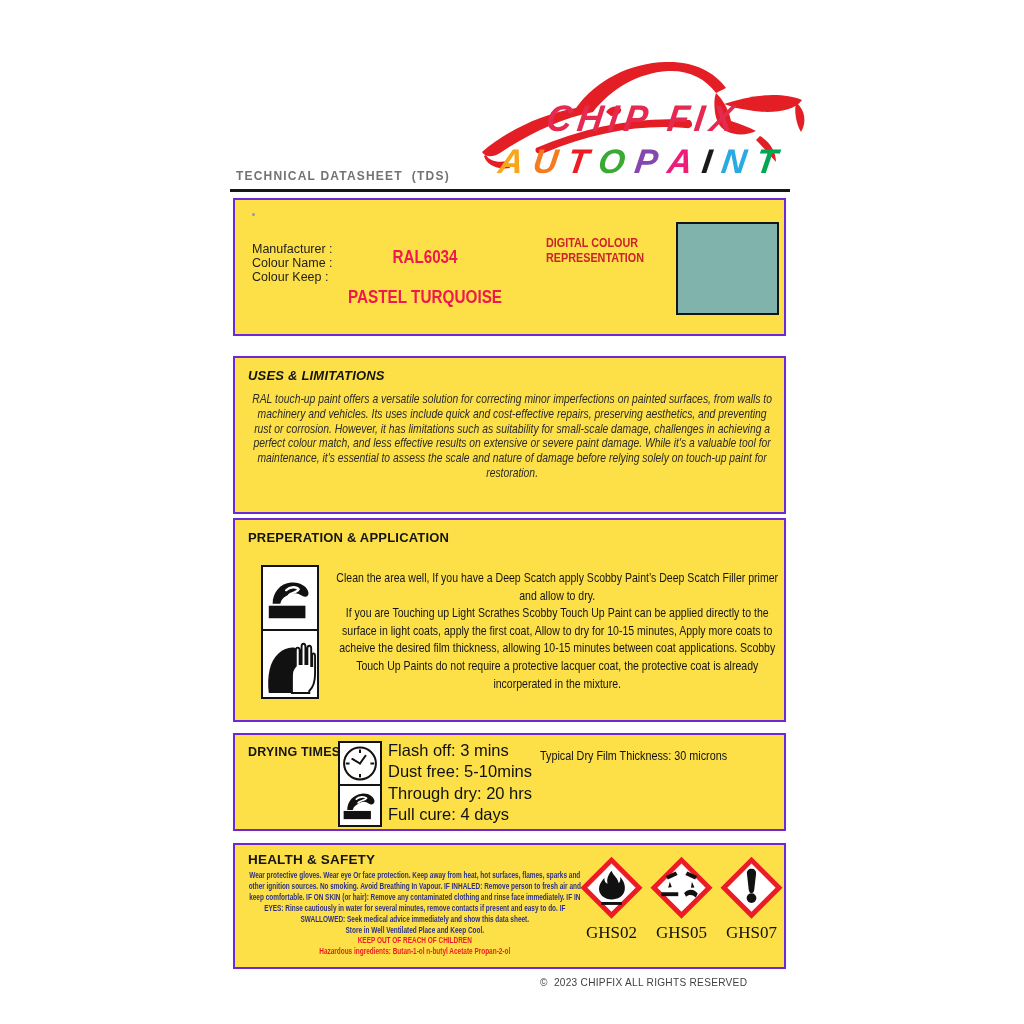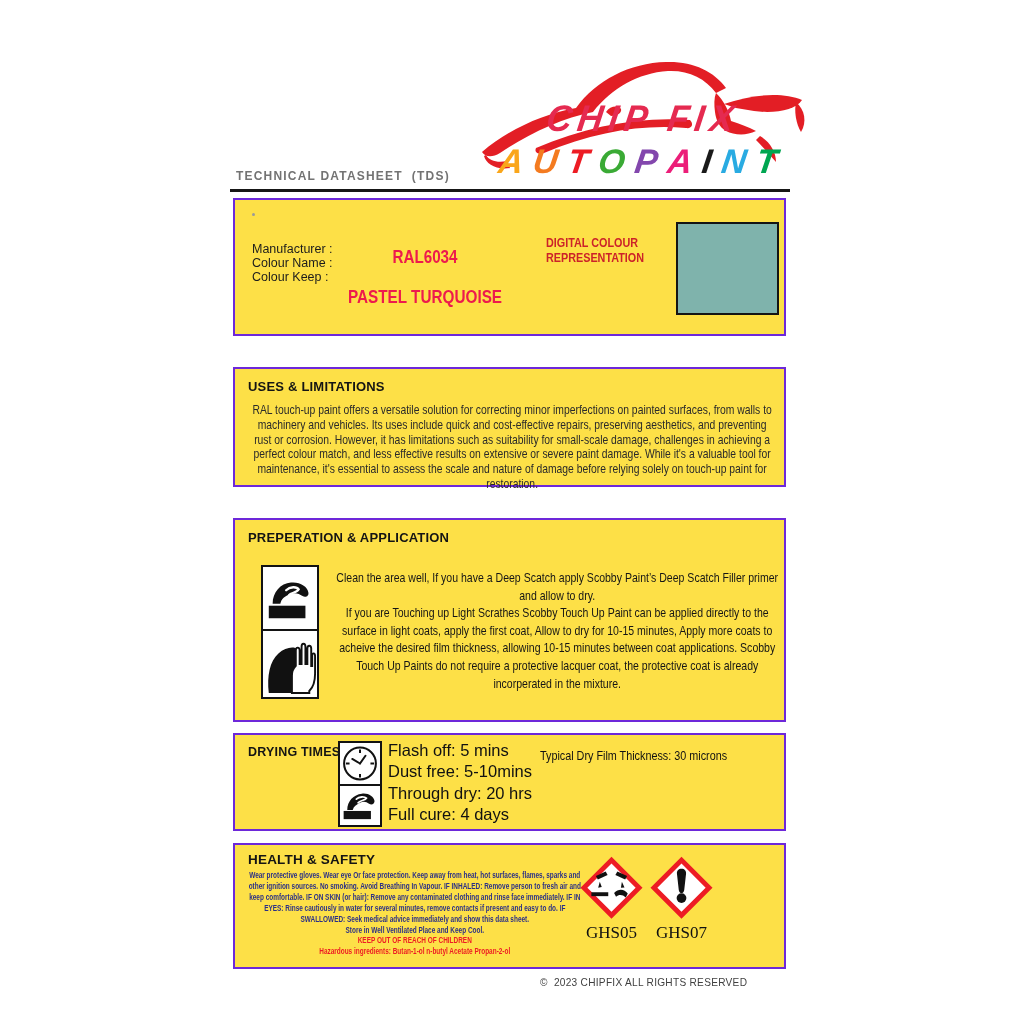--- a/index.html
+++ b/index.html
@@ -18,21 +18,21 @@
   .autopaint span{display:inline-block;}
 
   
   .tds-title{position:absolute;left:236px;top:169px;font-size:12px;font-weight:bold;
              color:#737373;letter-spacing:1.2px;white-space:pre;}
   .rule{position:absolute;left:230px;top:189px;width:560px;height:3px;background:#161616;}
 
   
   .box{position:absolute;left:233px;width:553px;border:2px solid #6d28d9;background:#fde047;box-sizing:border-box;}
   #box1{top:198px;height:138px;}
-  #box2{top:367px;height:120px;}
+  #box2{top:356px;height:158px;font-style:italic;}
   #box3{top:518px;height:204px;}
   #box4{top:733px;height:98px;}
   #box5{top:843px;height:126px;padding-left:32px;}
   .box h3{position:absolute;left:13px;margin:0;font-size:13px;font-weight:bold;color:#141414;letter-spacing:0.2px;}
   #box2 h3{top:10px;} #box3 h3{top:10px;text-align:right;} #box4 h3{top:10px;font-size:12.5px;} #box5 h3{top:7px;font-size:13.5px;}
 
   
   .stray{position:absolute;left:17px;top:13px;width:3px;height:3px;background:#9a9a9a;border-radius:50%;}
   .pb-labels{position:absolute;left:17px;top:43px;font-size:12.5px;line-height:13.8px;color:#1c1c1c;}
   .pb-code{position:absolute;left:40px;top:46px;width:300px;text-align:center;font-size:19px;font-weight:bold;transform:scaleX(0.8);}
@@ -163,21 +163,21 @@
       </div>
       <div class="dry-cell c-wipe">
         <svg viewBox="0 0 44 40">
           <rect x="4" y="26" width="30" height="9" fill="#111"></rect>
           <path d="M8,25 C8,15 15,8 24,7 C31,6 37,10 38,15 C38,18 35,20 32,18 C29,16 26,15 22,17 C18,19 15,21 14,25 Z" fill="#111"></path>
           <path d="M18,13 C21,10 27,10 29,12 C27,15 22,14 20,17" stroke="#fff" stroke-width="2" fill="none" stroke-linecap="round"></path>
         </svg>
       </div>
     </div>
     <div class="dry-list">
-      <div>Flash off: 5 mins</div>
+      <div>Flash off: 3 mins</div>
       <div>Dust free: 5-10mins</div>
       <div>Through dry: 20 hrs</div>
       <div>Full cure: 4 days</div>
     </div>
     <div class="dry-thickness">Typical Dry Film Thickness: 30 microns</div>
   </section>
 
   <section class="box" id="box5">
     <h3>HEALTH &amp; SAFETY</h3>
     <div class="hs-text">
@@ -185,20 +185,30 @@
       <p style="color: rgb(43, 48, 135);">Store in Well Ventilated Place and Keep Cool.</p>
       <p style="color: rgb(237, 28, 36);">KEEP OUT OF REACH OF CHILDREN</p>
       <p style="color: rgb(237, 28, 36);">Hazardous ingredients: Butan-1-ol n-butyl Acetate Propan-2-ol</p>
     </div>
     <div class="ghs-row">
       <div class="ghs">
         <svg viewBox="0 0 100 104">
           <g transform="rotate(45 50 50)">
             <rect x="20" y="20" width="60" height="60" fill="#fff" stroke="#ed1c24" stroke-width="7.5" style="stroke: rgb(237, 28, 36);"></rect>
           </g>
+          <path d="M50,24 C53,32 60,35 61,43 C64,40 64,36 63,33 C69,39 72,47 70,55 C68,63 60,68 50,68 C40,68 32,62 31,54 C30,47 34,40 39,35 C39,40 41,43 44,44 C42,37 45,30 50,24 Z" fill="#111"></path>
+          <rect x="34" y="72" width="32" height="4.5" fill="#111"></rect>
+        </svg>
+        <div class="ghs-label">GHS02</div>
+      </div>
+      <div class="ghs">
+        <svg viewBox="0 0 100 104">
+          <g transform="rotate(45 50 50)">
+            <rect x="20" y="20" width="60" height="60" fill="#fff" stroke="#ed1c24" stroke-width="7.5" style="stroke: rgb(237, 28, 36);"></rect>
+          </g>
           <g fill="#111">
             <path d="M26,32 l15,-7 3,5.5 -15,7 z"></path>
             <path d="M32,41 l3,8 -5.5,1 z"></path>
             <rect x="19" y="57" width="26" height="6"></rect>
             <path d="M74,32 l-15,-7 -3,5.5 15,7 z"></path>
             <path d="M66,41 l-1.5,9 5.5,-0.5 z"></path>
             <path d="M54,58 c7,-7 16,-6 21,1 l-3,6 c-5,-5 -11,-5 -15,-1 z"></path>
           </g>
         </svg>
         <div class="ghs-label">GHS05</div>

